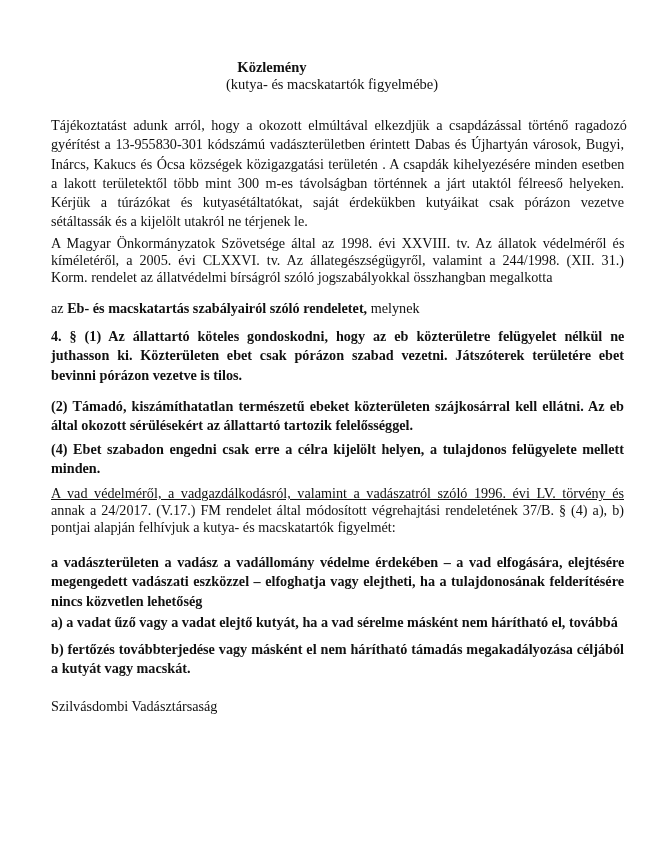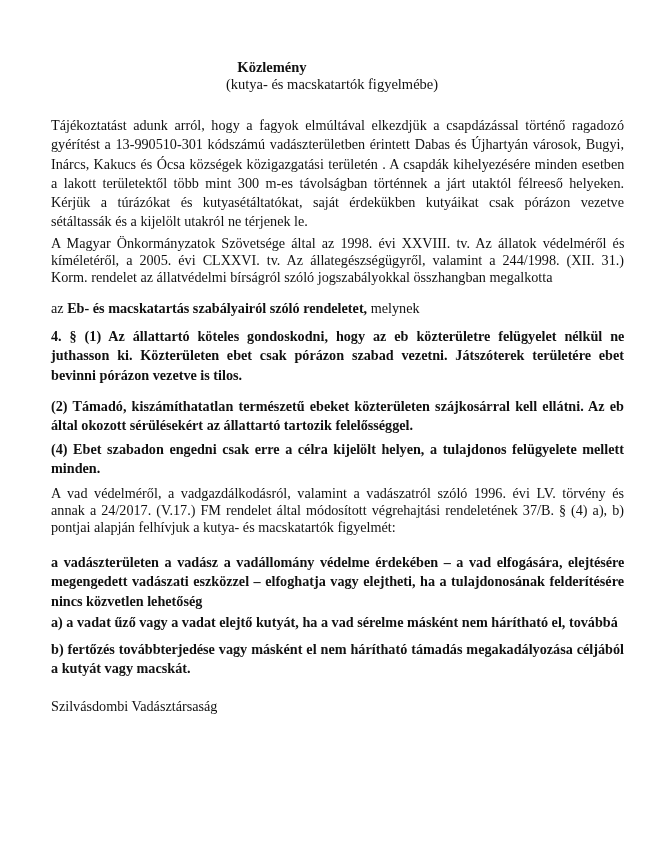--- a/index.html
+++ b/index.html
@@ -19,22 +19,22 @@
     .sig { position: absolute; left: 51px; top: 697px; font-size: 14.2px; line-height: 18px; }
   </style>
 </head>
 <body>
 
 <div class="page">
   <div class="title">Közlemény</div>
   <div class="subtitle">(kutya- és macskatartók figyelmébe)</div>
 
   <div class="para l18" style="top:116px;">
-    <span class="line" style="display: block; word-spacing: 3px;">Tájékoztatást adunk arról, hogy a fagyok elmúltával elkezdjük a csapdázással történő ragadozó</span>
-    <span class="line" style="display: block; word-spacing: 1.1px;">gyérítést a 13-990510-301 kódszámú vadászterületben érintett Dabas és Újhartyán városok, Bugyi,</span>
+    <span class="line" style="display: block; word-spacing: 3px;">Tájékoztatást adunk arról, hogy a okozott elmúltával elkezdjük a csapdázással történő ragadozó</span>
+    <span class="line" style="display: block; word-spacing: 1.1px;">gyérítést a 13-955830-301 kódszámú vadászterületben érintett Dabas és Újhartyán városok, Bugyi,</span>
     <span class="line" style="display: block; word-spacing: 0.833333px;">Inárcs, Kakucs és Ócsa községek közigazgatási területén . A csapdák kihelyezésére minden esetben</span>
     <span class="line" style="display: block; word-spacing: 2.92308px;">a lakott területektől több mint 300 m-es távolságban történnek a járt utaktól félreeső helyeken.</span>
     <span class="line" style="display: block; word-spacing: 5.66667px;">Kérjük a túrázókat és  kutyasétáltatókat, saját érdekükben  kutyáikat csak pórázon vezetve</span>
     <span class="line last">sétáltassák és a kijelölt utakról ne térjenek le.</span>
   </div>
 
   <div class="para l17" style="top:235px;">
     <span class="line" style="display: block; word-spacing: 2.53846px;">A Magyar Önkormányzatok Szövetsége által az 1998. évi XXVIII. tv. Az állatok védelméről és</span>
     <span class="line" style="display: block; word-spacing: 3.41667px;">kíméletéről, a 2005. évi CLXXVI. tv. Az állategészségügyről, valamint a 244/1998. (XII. 31.)</span>
     <span class="line last">Korm. rendelet az állatvédelmi bírságról szóló jogszabályokkal összhangban megalkotta</span>
@@ -54,21 +54,21 @@
     <span class="line" style="display: block; word-spacing: 1.6px;">(2) Támadó, kiszámíthatatlan természetű ebeket közterületen szájkosárral kell ellátni. Az eb</span>
     <span class="line last">által okozott sérülésekért az állattartó tartozik felelősséggel.</span>
   </div>
 
   <div class="para l18 bold" style="top:440px;">
     <span class="line" style="display: block; word-spacing: 2px;">(4) Ebet szabadon engedni csak erre a célra kijelölt helyen, a tulajdonos felügyelete mellett</span>
     <span class="line last">minden.</span>
   </div>
 
   <div class="para l17" style="top:485px;">
-    <span class="line" style="display: block; word-spacing: 3px;">A vad védelméről, a vadgazdálkodásról, valamint a vadászatról szóló 1996. évi LV. törvény és</span>
+    <span class="line" style="display: block; word-spacing: 3px; text-decoration: underline;">A vad védelméről, a vadgazdálkodásról, valamint a vadászatról szóló 1996. évi LV. törvény és</span>
     <span class="line" style="display: block; word-spacing: 1.42857px;">annak a 24/2017. (V.17.) FM rendelet által módosított végrehajtási rendeletének 37/B. § (4) a), b)</span>
     <span class="line last">pontjai alapján  felhívjuk a kutya- és macskatartók figyelmét:</span>
   </div>
 
   <div class="para l18 bold" style="top:553px;">
     <span class="line" style="display: block; word-spacing: 2px;">a vadászterületen a vadász a vadállomány védelme érdekében – a vad elfogására, elejtésére</span>
     <span class="line" style="display: block; word-spacing: 0.9px;">megengedett vadászati eszközzel – elfoghatja vagy elejtheti, ha a tulajdonosának felderítésére</span>
     <span class="line last">nincs közvetlen lehetőség</span>
   </div>
 

